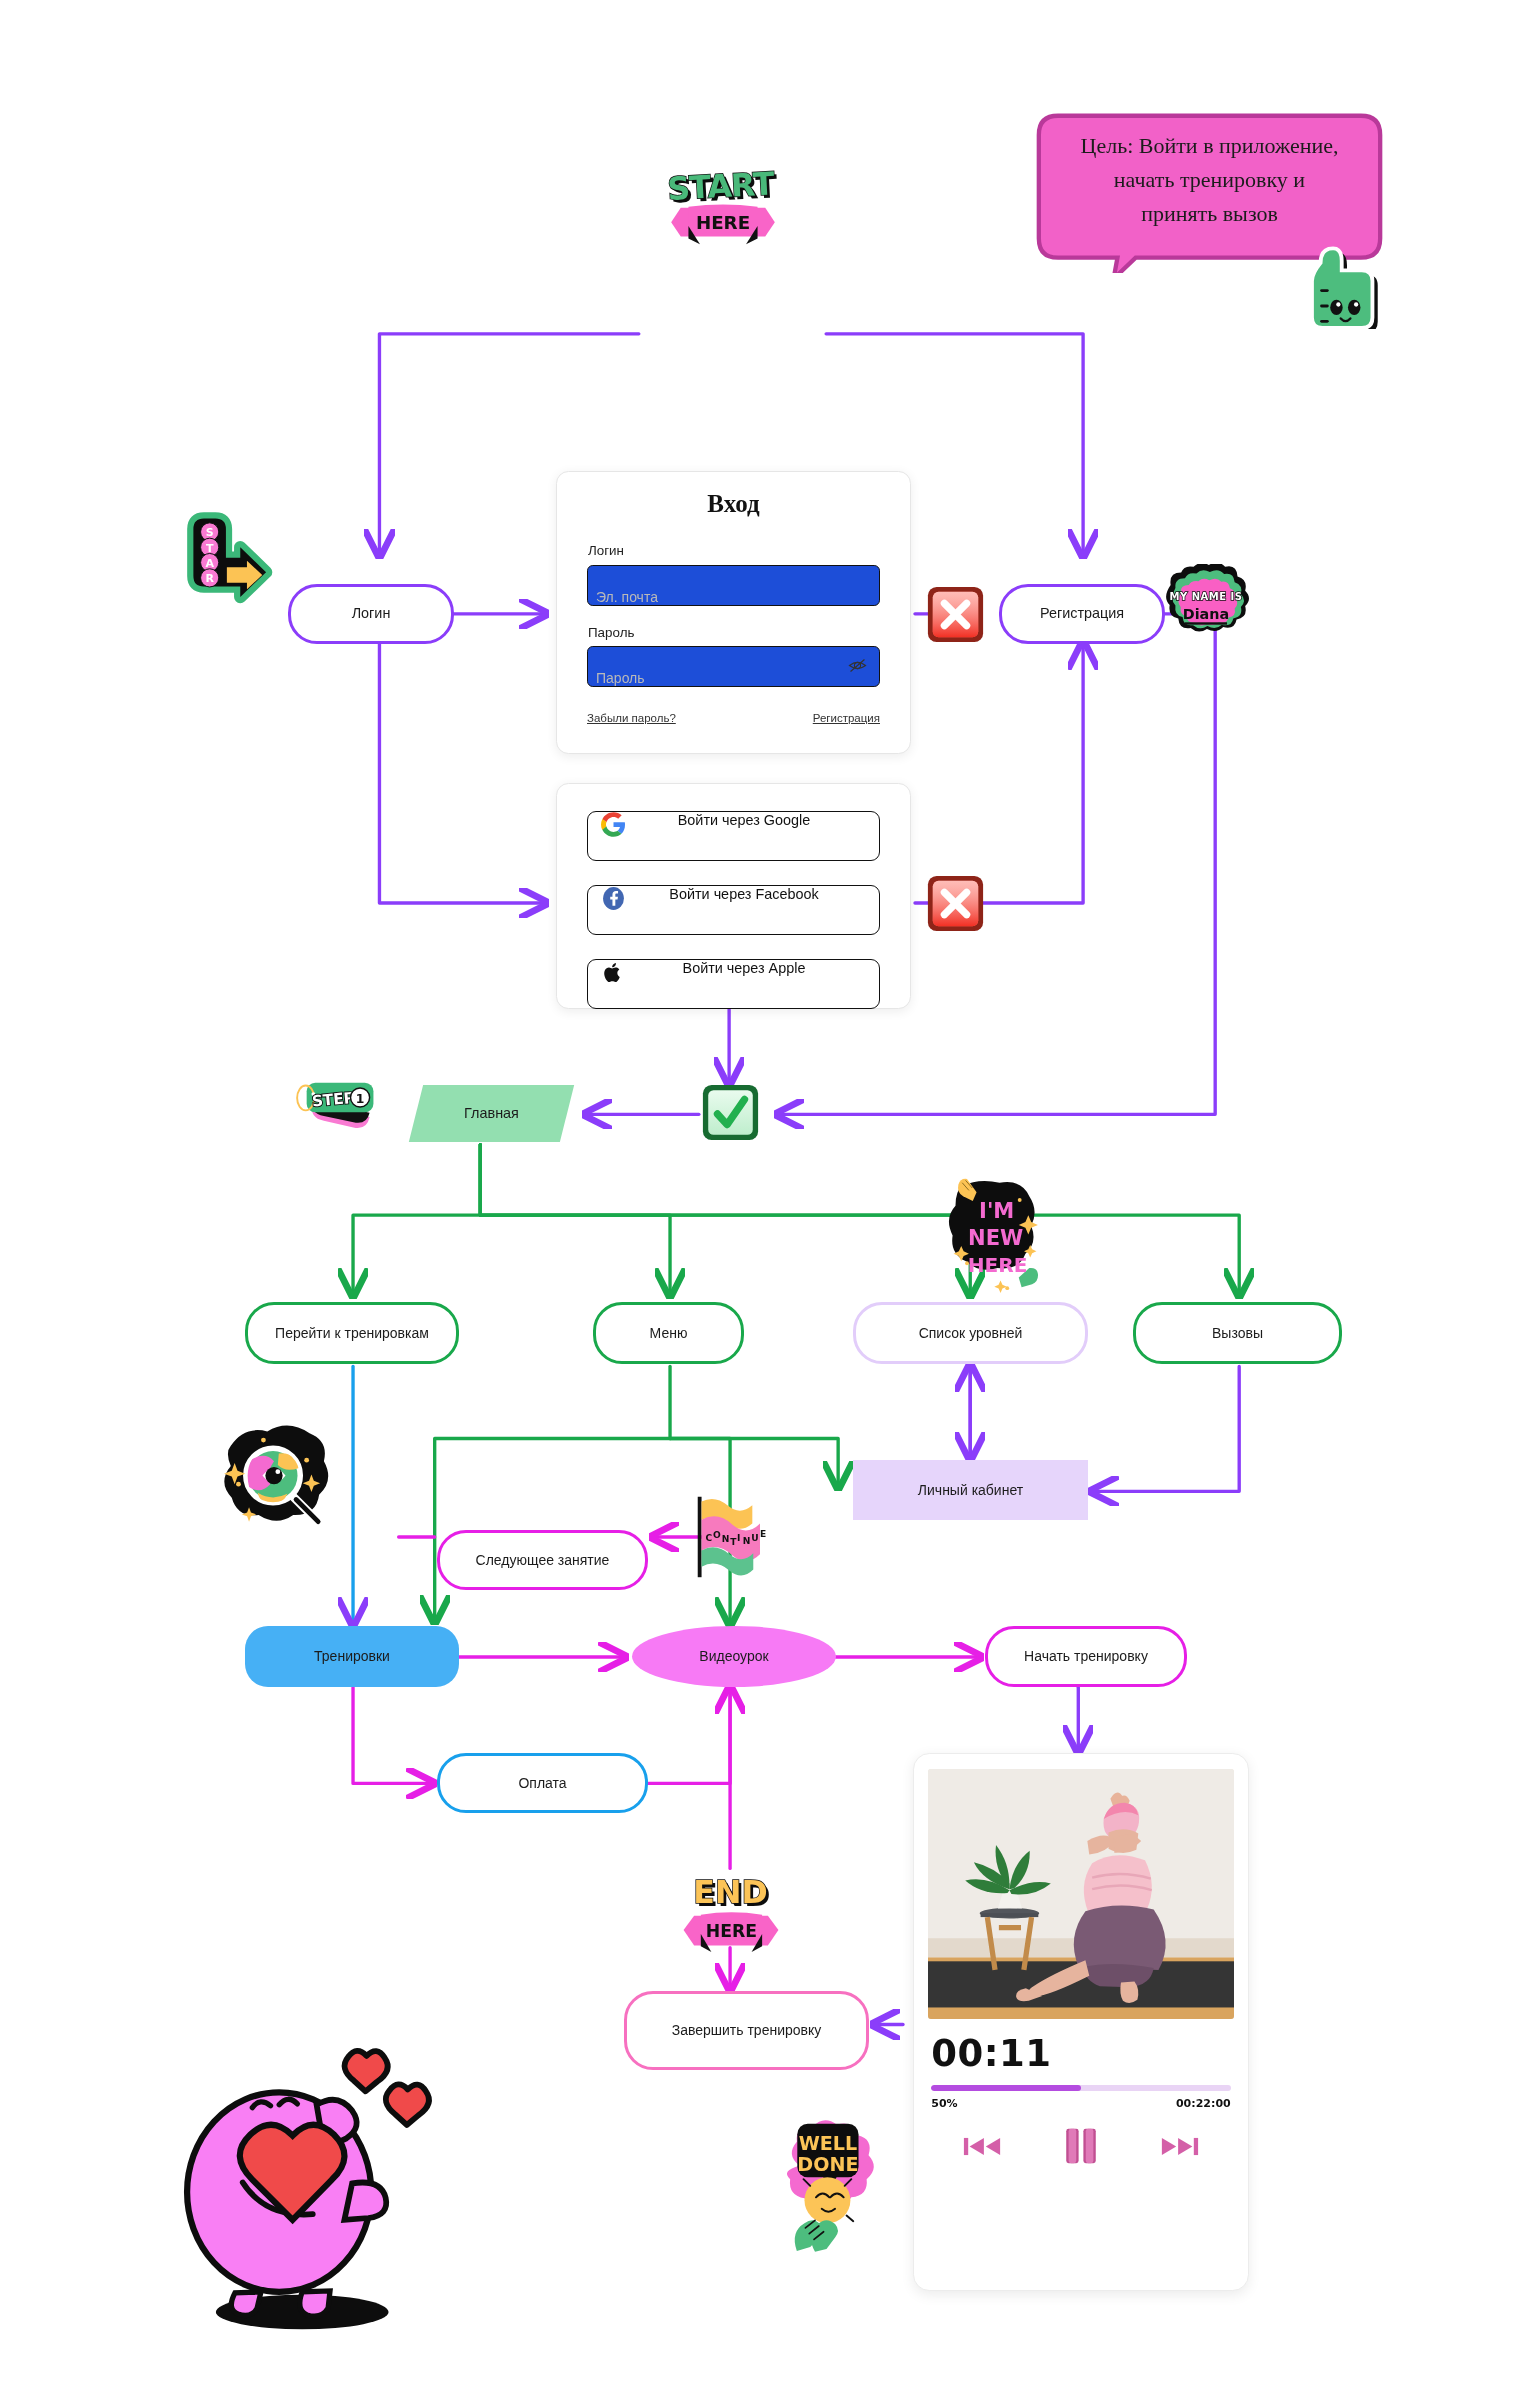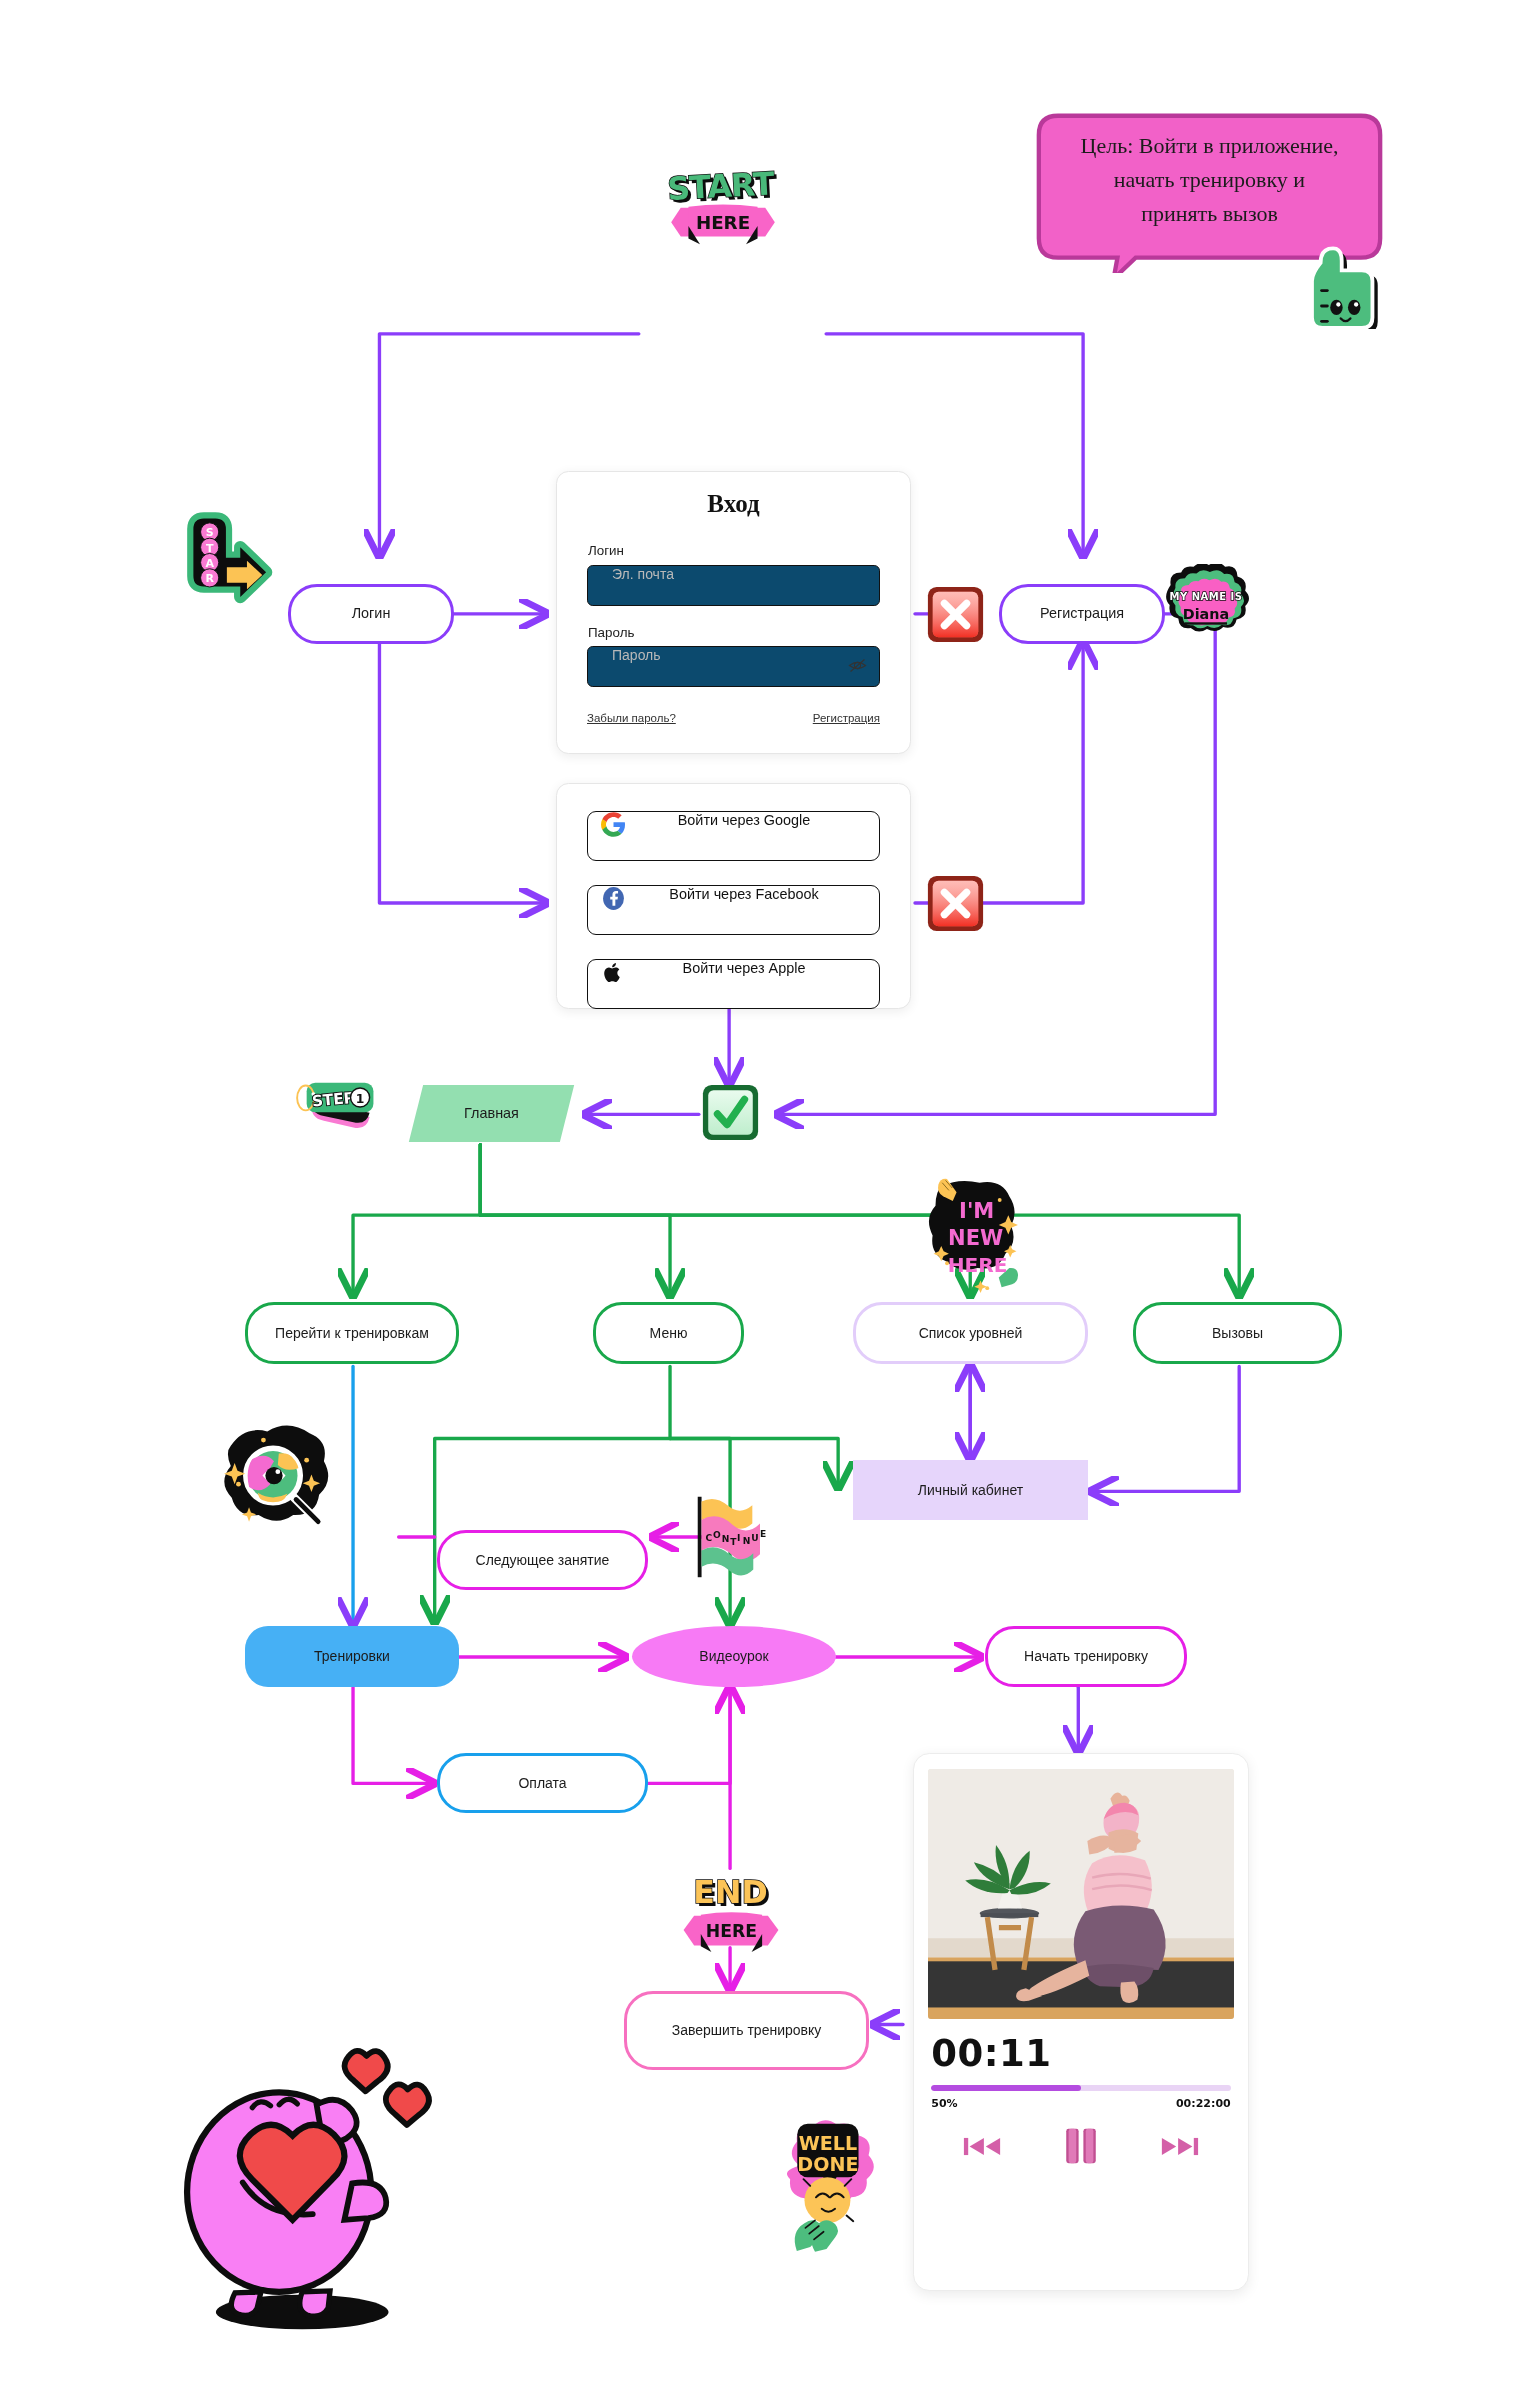--- a/index.html
+++ b/index.html
@@ -16,22 +16,22 @@
   .n-rect{border-radius:0;}
 
   
   .card{position:absolute;box-sizing:border-box;background:#ffffff;
         border:1.4px solid #e6e6e6;border-radius:12.5px;
         box-shadow:0 2.9px 10.6px rgba(0,0,0,.07);}
   .card-title{text-align:center;font-family:"Liberation Serif",serif;
         font-weight:bold;font-size:25px;color:#111;margin:18px 0 25px 0;}
   .fld-label{font-size:13.4px;color:#222;margin:0 0 6.7px 1px;}
   .fld{box-sizing:border-box;width:100%;height:41px;border:1.2px solid #111;
-       border-radius:5.8px;display:flex;align-items:flex-start;padding:0 24px;
-       font-size:14px;color:#b9b9b9;background:#0c4a6e;position:relative;}
+       border-radius:5.8px;display:flex;align-items:flex-end;padding:0 8px;
+       font-size:14px;color:#b9b9b9;background:#1d4ed8;position:relative;}
   .fld-gap{height:19px;}
   .links{display:flex;justify-content:space-between;margin-top:25px;}
   .links span{font-size:11.5px;color:#333;text-decoration:underline;}
   .eye{position:absolute;right:12.5px;top:50%;transform:translateY(-50%);}
 
   .soc-btn{box-sizing:border-box;height:50px;border:1.4px solid #111;border-radius:9px;
            display:flex;align-items:flex-start;background:#fff;margin-bottom:24px;position:relative;}
   .soc-btn:last-child{margin-bottom:0;}
   .soc-ico{width:50px;display:flex;align-items:center;justify-content:center;flex:0 0 50px;}
   .soc-txt{flex:1;text-align:center;font-size:14.4px;color:#111;padding-right:29px;}
@@ -273,21 +273,21 @@
       <path d="M40,52 q-6,26 24,32 l62,13 q28,6 34,-20" fill="#111"></path>
       <rect x="28" y="14" width="140" height="62" rx="18" fill="#3bb879"></rect>
       <ellipse cx="26" cy="46" rx="18" ry="26" fill="none" stroke="#fcc354" stroke-width="4"></ellipse>
       <circle cx="42" cy="38" r="4" fill="#fff"></circle>
       <text x="85" y="60" text-anchor="middle" class="sticker-txt" font-size="32" font-weight="bold" fill="#fff" stroke="#111" stroke-width="4" paint-order="stroke" transform="rotate(-5 85 60)">STEP</text>
       <circle cx="140" cy="45" r="20" fill="#fff" stroke="#111" stroke-width="3"></circle>
       <text x="140" y="56" text-anchor="middle" class="sticker-txt" font-size="26" font-weight="bold" fill="#111">1</text>
     </svg>
   </div>
 
-  <div class="sticker" style="left:924px;top:1174px;">
+  <div class="sticker" style="left:944px;top:1174px;">
     <svg width="103" height="120" viewBox="0 0 215 250">
       <path d="M38,24 q36,-16 78,-6 q46,-8 62,28 q20,30 4,62 q14,36 -12,58
                q-14,36 -58,30 q-38,12 -66,-14 q-34,-16 -28,-54
                q-18,-36 6,-62 q0,-30 14,-42 Z" fill="#0d0d0d"></path>
       <path d="M48,10 q-14,-2 -18,12 q-4,16 10,24 l20,10 l8,-18 Z" fill="#fcc354"></path>
       <g stroke="#8a6a20" stroke-width="2" fill="none">
         <path d="M38,18 l14,16"></path>
           <path d="M45,13 l14,16"></path>
       </g>
       <path d="M178,196 q16,-2 18,12 q2,16 -12,22 l-22,6 l-6,-20 Z" fill="#4dbd7e"></path>

